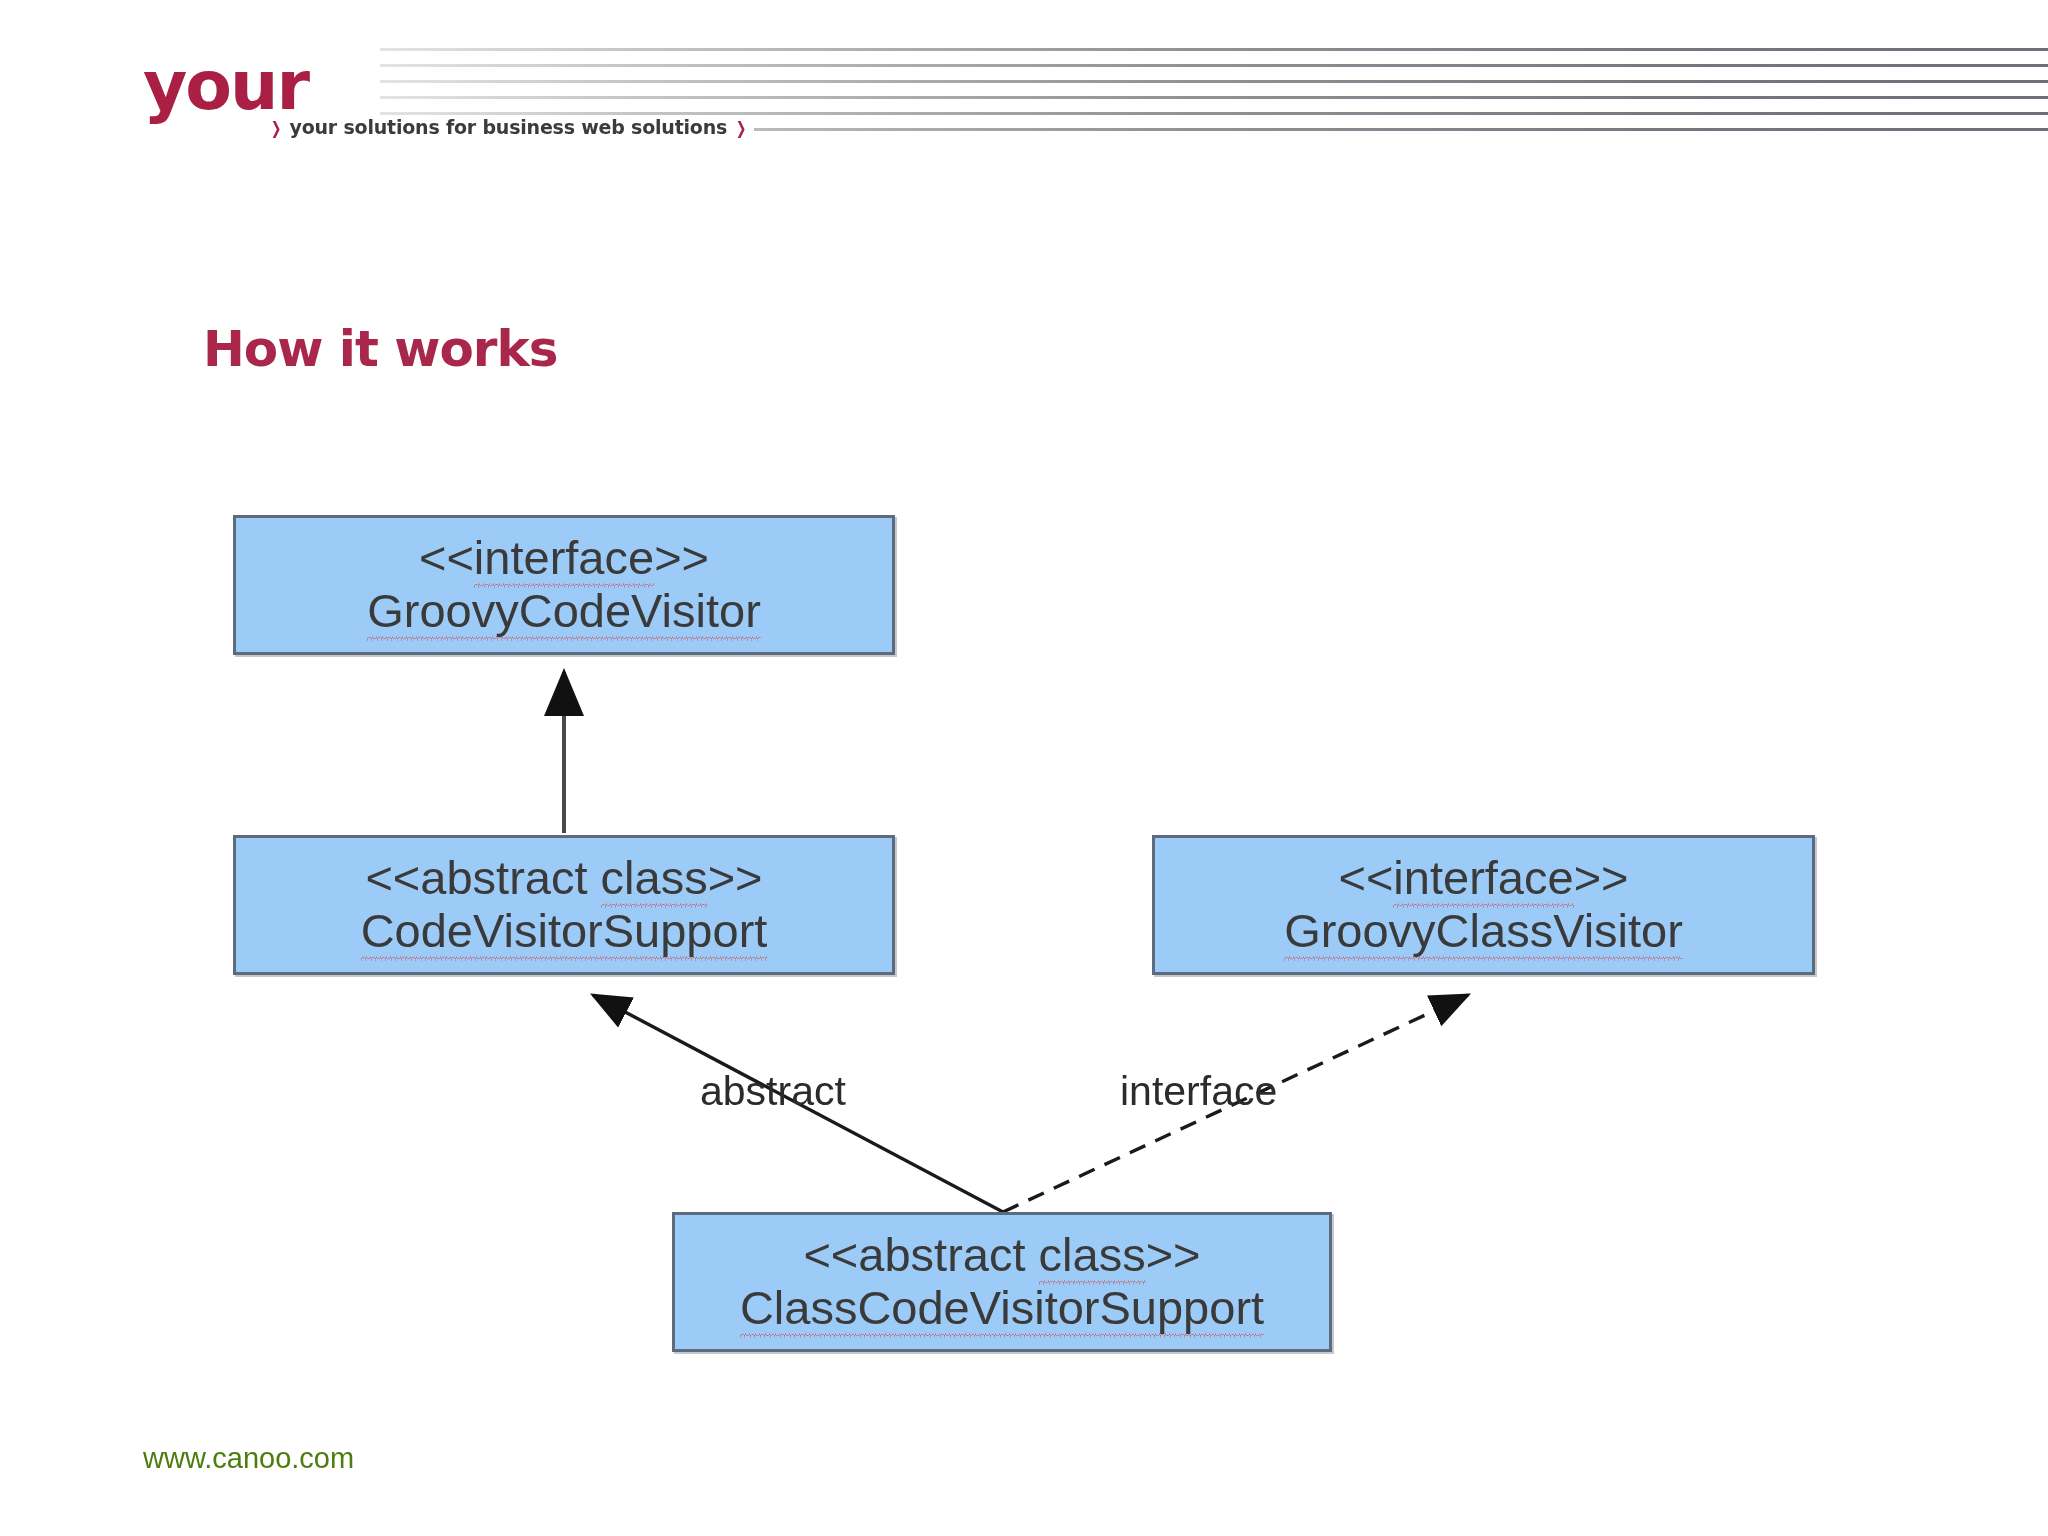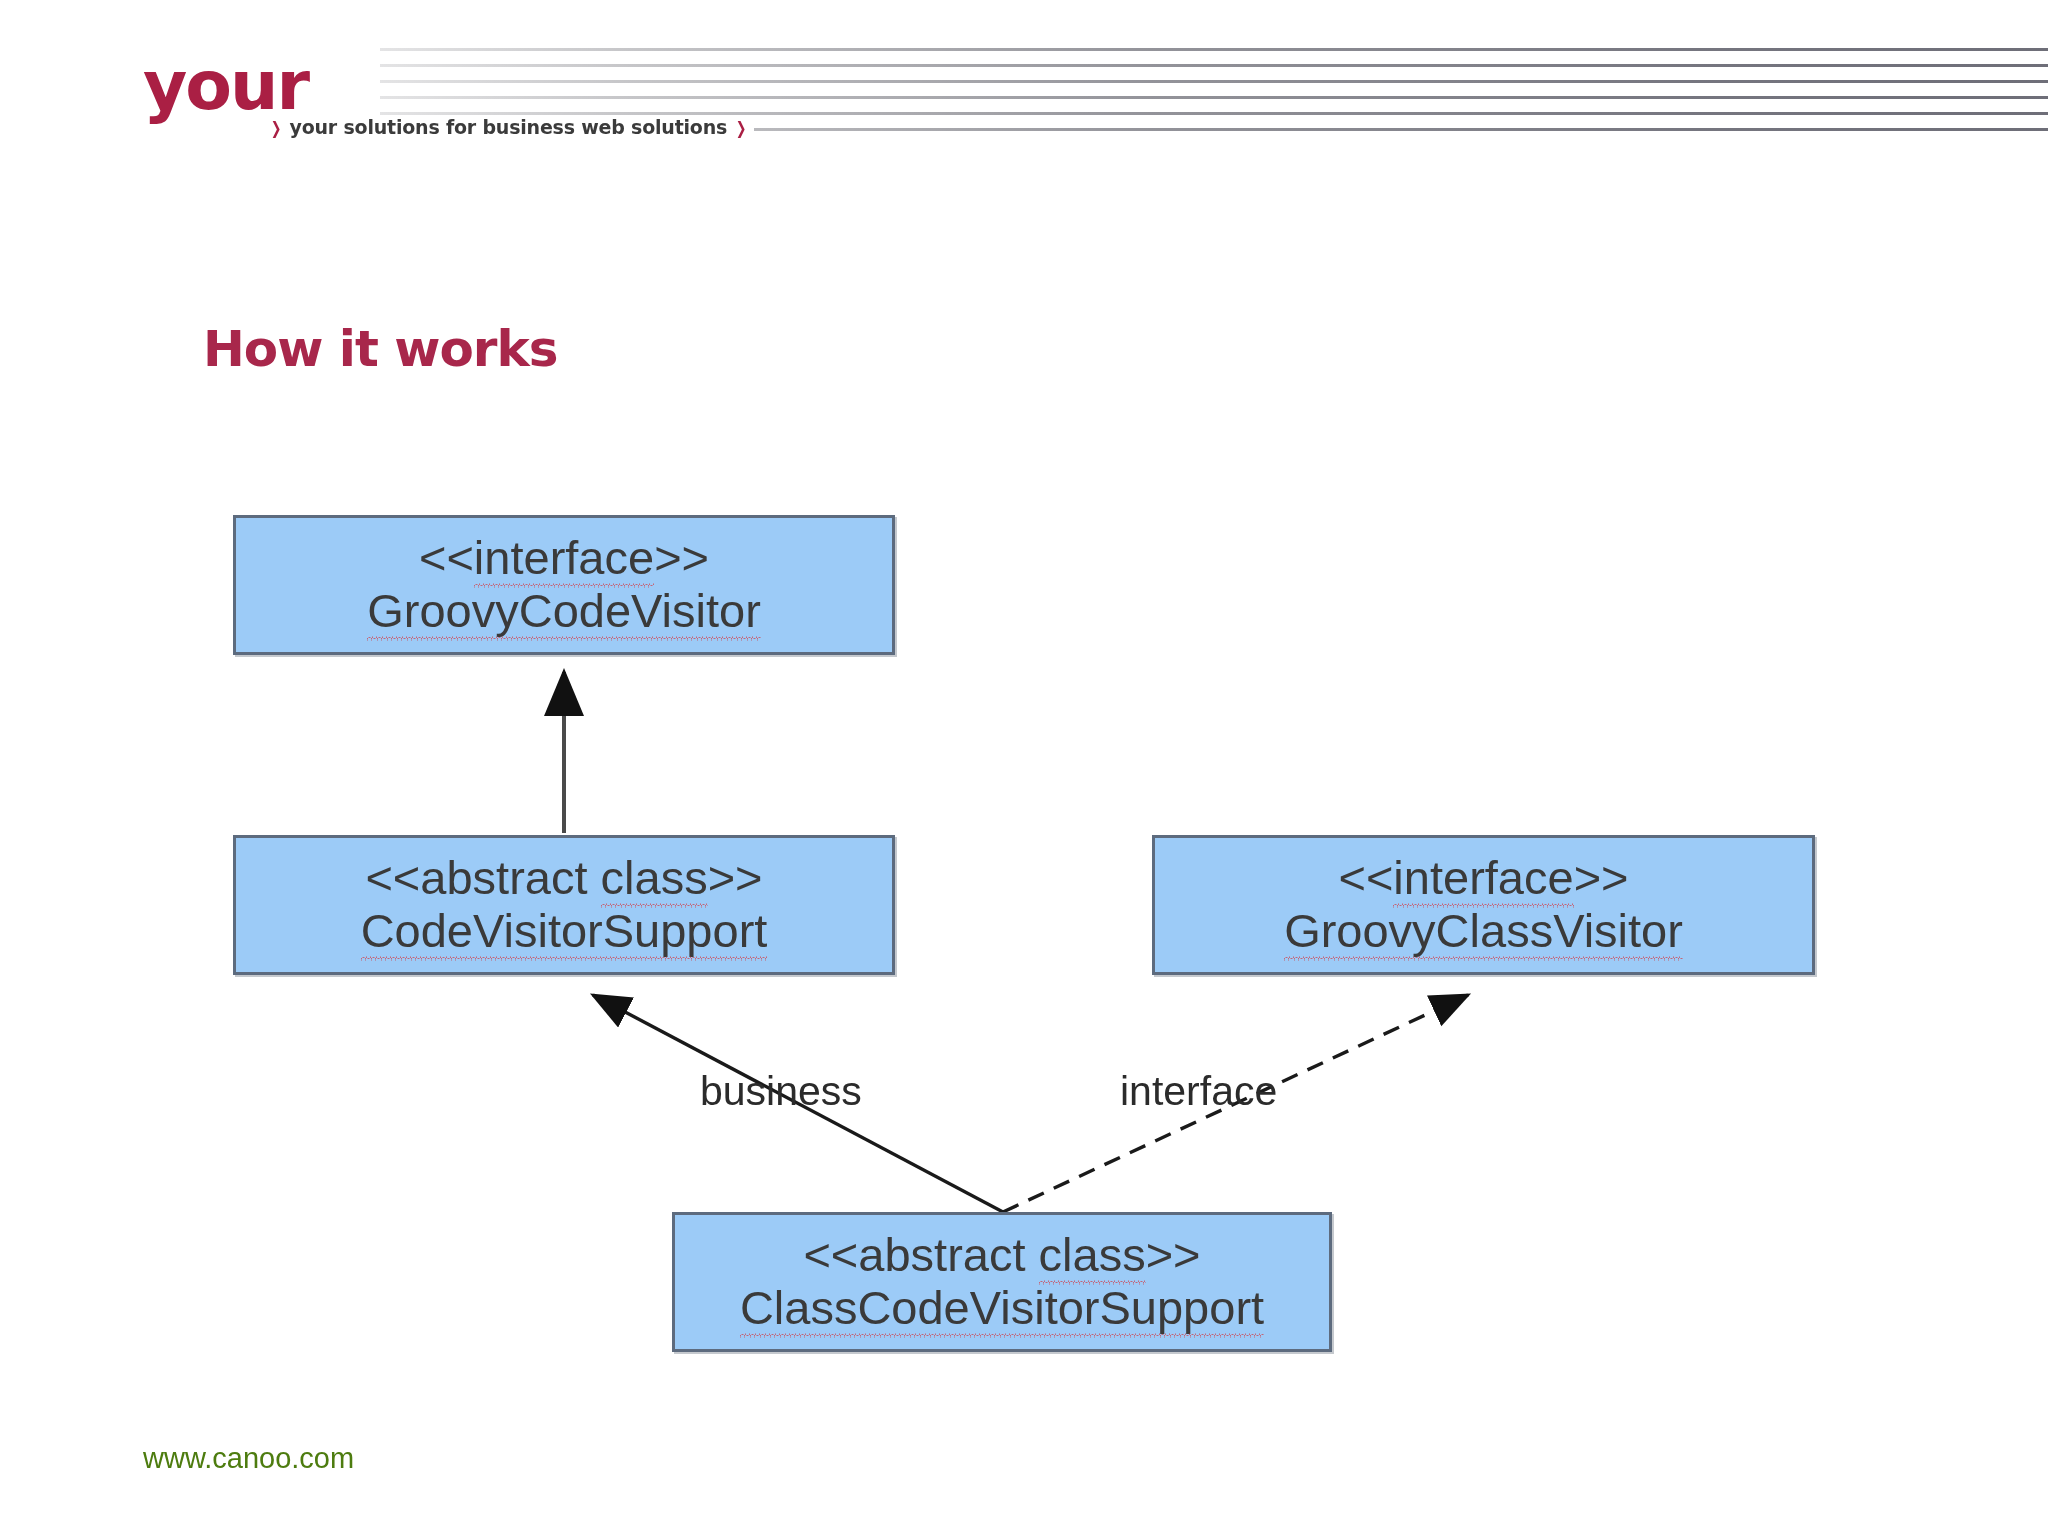--- a/index.html
+++ b/index.html
@@ -255,17 +255,17 @@
 
   <div class="uml-box" style="left:672px; top:1212px; width:660px; height:140px;">
     <div class="uml-line">
       <span>&lt;&lt;abstract </span><span class="sq">class</span><span>&gt;&gt;</span>
     </div>
     <div class="uml-line">
       <span class="sq">ClassCodeVisitorSupport</span>
     </div>
   </div>
 
-  <div class="edge-label" style="left:700px; top:1068px;">business</div>
+  <div class="edge-label" style="left:700px; top:1068px;">abstract</div>
   <div class="edge-label" style="left:1120px; top:1068px;">interface</div>
 </div>
 
 <div id="footer">www.canoo.com</div>
 
 </body></html>

